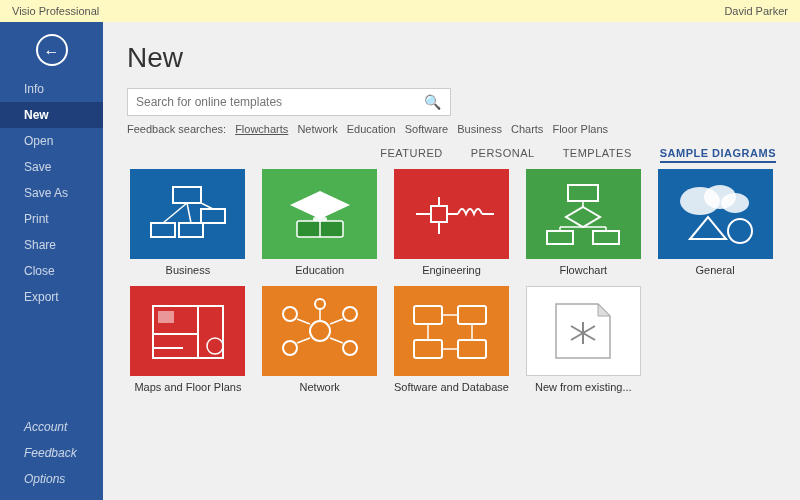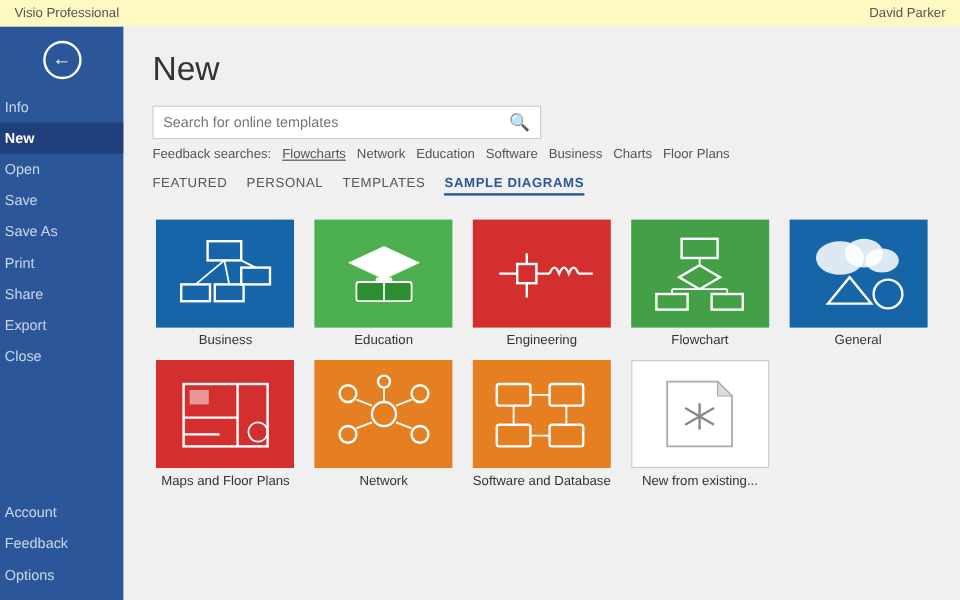--- a/index.html
+++ b/index.html
@@ -41,35 +41,35 @@
       display: flex;
       align-items: center;
       justify-content: center;
       margin: 4px auto 10px auto;
       cursor: pointer;
       color: #fff;
       font-size: 16px;
     }
 
     .sidebar-item {
-      padding: 6px 4px;
+      padding: 6px 24px;
       color: rgba(255,255,255,0.75);
       font-size: 12px;
       cursor: pointer;
     }
 
     .sidebar-item.active {
       background: #1e3f7a;
       color: #fff;
       font-weight: 600;
     }
 
     .sidebar-spacer { flex: 1; }
 
-    .sidebar-bottom { padding-bottom: 8px; }
+    .sidebar-bottom { padding-bottom: 8px; font-style: italic; }
 
     
     .content {
       flex: 1;
       background: #f0f0f0;
       padding: 20px 24px 16px 24px;
       overflow-y: auto;
     }
 
     .page-title {
@@ -109,23 +109,24 @@
       font-size: 11px;
       color: #555;
       margin-bottom: 12px;
     }
 
     .suggested-searches span { margin-right: 6px; }
 
     
     .tabs {
       display: flex;
-      gap: 16px;
-      margin-bottom: 20px;
+      gap: 28px;
+      margin-bottom: 6px;
       border-bottom: none;
+      justify-content: flex-end;
     }
 
     .tab {
       font-size: 11px;
       color: #555;
       cursor: pointer;
       padding-bottom: 2px;
       text-transform: uppercase;
       letter-spacing: 0.5px;
     }
@@ -205,24 +206,24 @@
     <div class="sidebar-item">
       <span>Save As</span>
     </div>
     <div class="sidebar-item">
       <span>Print</span>
     </div>
     <div class="sidebar-item">
       <span>Share</span>
     </div>
     <div class="sidebar-item">
+      <span>Close</span>
+    </div>
+    <div class="sidebar-item">
       <span>Export</span>
-    </div>
-    <div class="sidebar-item">
-      <span>Close</span>
     </div>
     <div class="sidebar-spacer"></div>
     <div class="sidebar-bottom">
       <div class="sidebar-item">
         <span>Account</span>
       </div>
       <div class="sidebar-item">
         <span>Feedback</span>
       </div>
       <div class="sidebar-item">

